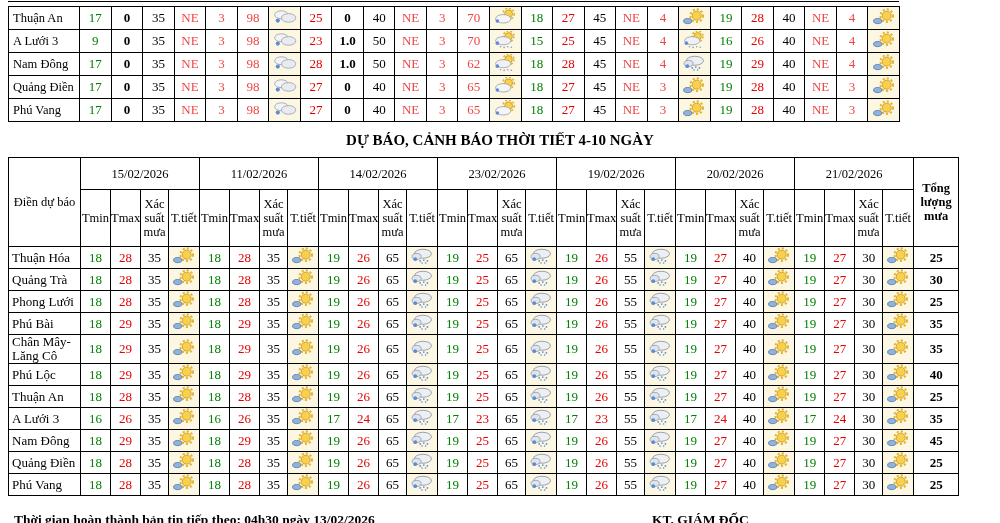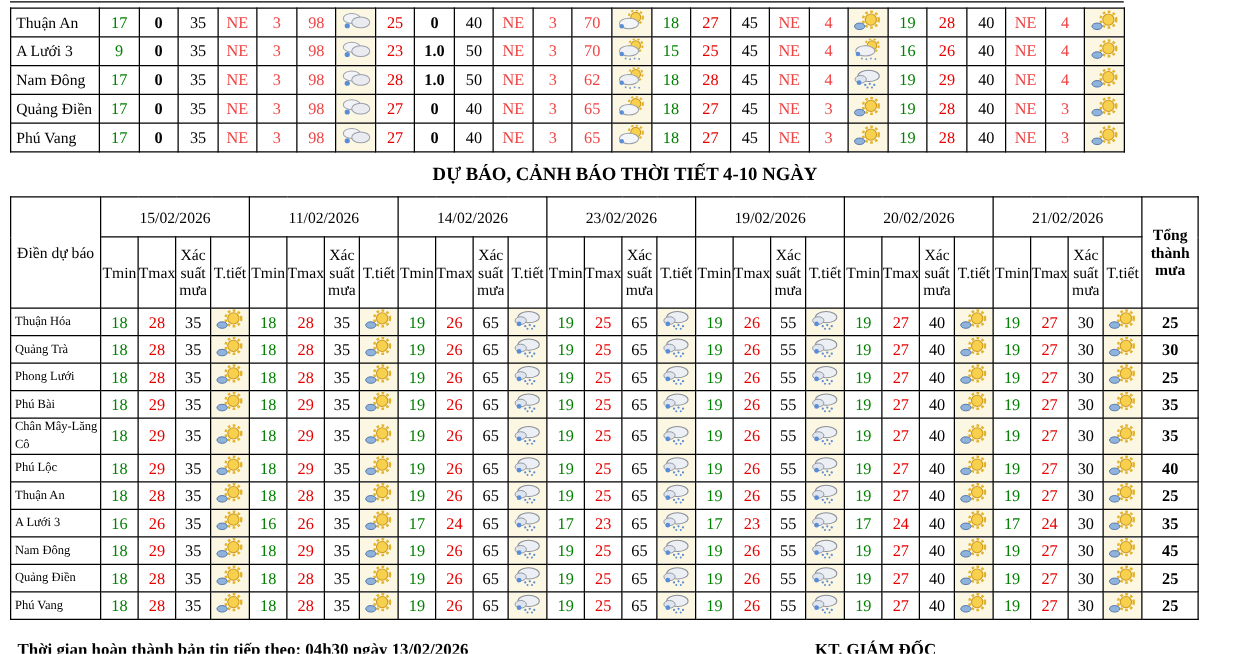--- a/index.html
+++ b/index.html
@@ -11,21 +11,21 @@
   table{border-collapse:collapse;table-layout:fixed;background:#fff;}
   td,th{border:1.6px solid #000;text-align:center;vertical-align:middle;padding:0;overflow:hidden;font-weight:normal;}
   #toptable{position:absolute;left:8px;top:6px;width:892px;}
   #toptable td{height:22px;font-size:13px;line-height:14px;}
   #toptable td.name{ text-align:left;padding-left:4px;font-size:12.5px;}
   #foretable{position:absolute;left:8px;top:157px;width:948px;}
   #foretable td{font-size:13px;line-height:14px;}
   #foretable td.hdr{font-size:12.5px;}
   #foretable tr.dates td{height:31px;}
   #foretable tr.subs td{height:56px;}
-  #foretable td.name{text-align:left;padding-left:3px;font-size:10px;height:21px;}
+  #foretable td.name{text-align:left;padding-left:3px;font-size:13px;height:21px;}
   #foretable tr.data td{height:21px;}
   .tmin{color:#008000;}
   .tmax{color:#e60000;}
   .dir,.spd,.hum{color:#ef4444;}
   .rain{font-weight:bold;}
   .total{font-weight:bold;}
   .icon-cell{background:#fcf7e2;padding:0;}
   .wicon{display:inline-block;line-height:0;}
   .wicon svg{display:block;}
   #title{position:absolute;left:0;top:132px;width:1000px;text-align:center;
@@ -366,21 +366,21 @@
   <tbody>
       <tr class="dates">
         <td class="hdr" rowspan="2">Điền dự báo</td>
         <td class="hdr" colspan="4">15/02/2026</td>
         <td class="hdr" colspan="4">11/02/2026</td>
         <td class="hdr" colspan="4">14/02/2026</td>
         <td class="hdr" colspan="4">23/02/2026</td>
         <td class="hdr" colspan="4">19/02/2026</td>
         <td class="hdr" colspan="4">20/02/2026</td>
         <td class="hdr" colspan="4">21/02/2026</td>
-        <td class="hdr total" rowspan="2">Tổng thành mưa</td>
+        <td class="hdr total" rowspan="2">Tổng lượng mưa</td>
       </tr>
       <tr class="subs">
         <td class="hdr">Tmin</td>
         <td class="hdr">Tmax</td>
         <td class="hdr">Xác suất mưa</td>
         <td class="hdr">T.tiết</td>
         <td class="hdr">Tmin</td>
         <td class="hdr">Tmax</td>
         <td class="hdr">Xác suất mưa</td>
         <td class="hdr">T.tiết</td>

